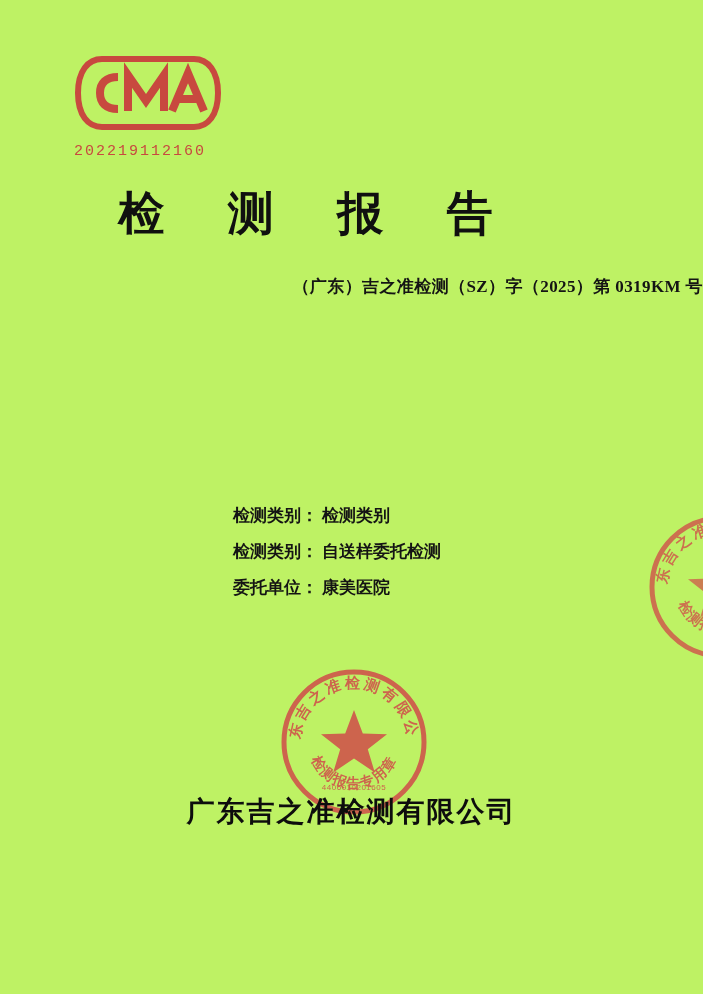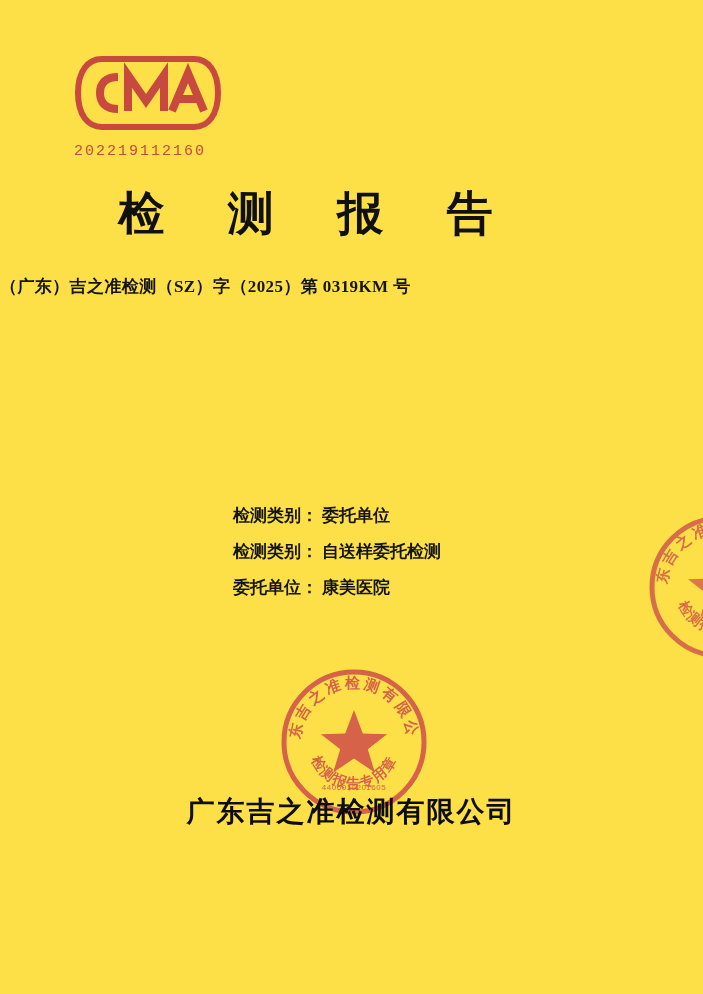--- a/index.html
+++ b/index.html
@@ -12,21 +12,21 @@
     height: 994px;
     position: relative;
     overflow: hidden;
     font-family: "Liberation Serif", "DejaVu Serif", serif;
     color: #111;
   }
 
   .page {
     position: absolute;
     inset: 0;
-    background: #fde047;
+    background: #bef264;
   }
 
   
   .cma-block {
     position: absolute;
     left: 72px;
     top: 55px;
     width: 180px;
     height: 120px;
   }
@@ -62,21 +62,21 @@
     letter-spacing: 26px;
     text-indent: 26px;
     color: #101010;
   }
 
   .report-number {
     position: absolute;
     top: 275px;
     left: 0;
     width: 703px;
-    text-align: left;
+    text-align: right;
     font-size: 17px;
     font-weight: bold;
     color: #141414;
     letter-spacing: 0.4px;
   }
 
   
   .info-block {
     position: absolute;
     top: 498px;
@@ -151,21 +151,21 @@
     </div>
     <div class="cma-number">202219112160</div>
   </div>
 
   <div class="report-title">检 测 报 告</div>
 
   <div class="report-number">（广东）吉之准检测（SZ）字（2025）第 0319KM 号</div>
 
   <div class="info-block">
     <div class="info-row">
-      <span class="info-label">检测类别：</span><span class="info-value">委托单位</span>
+      <span class="info-label">检测类别：</span><span class="info-value">检测类别</span>
     </div>
     <div class="info-row">
       <span class="info-label">检测类别：</span><span class="info-value">自送样委托检测</span>
     </div>
     <div class="info-row">
       <span class="info-label">委托单位：</span><span class="info-value">康美医院</span>
     </div>
   </div>
 
   <div class="seal seal-main">

